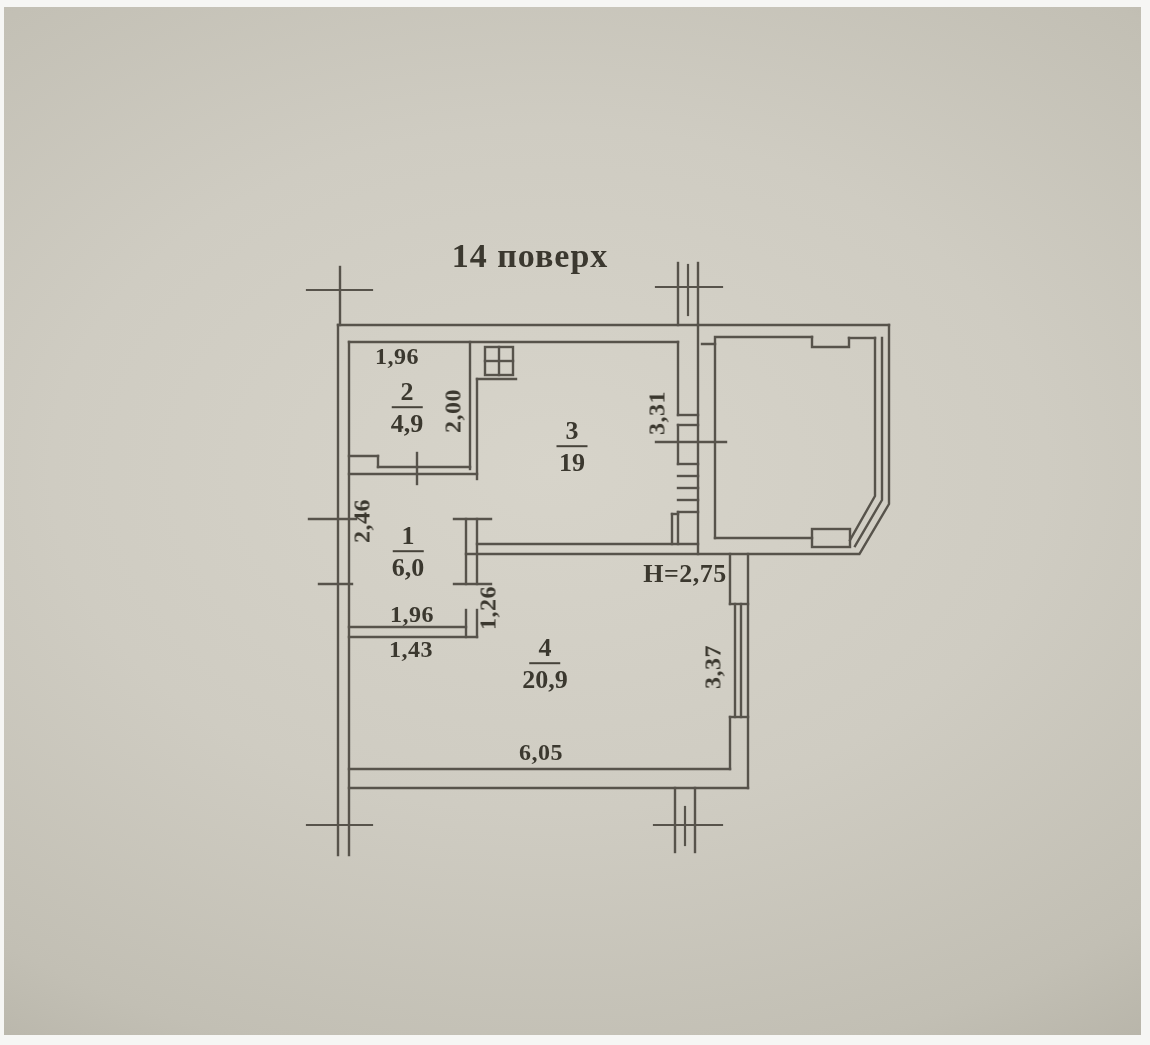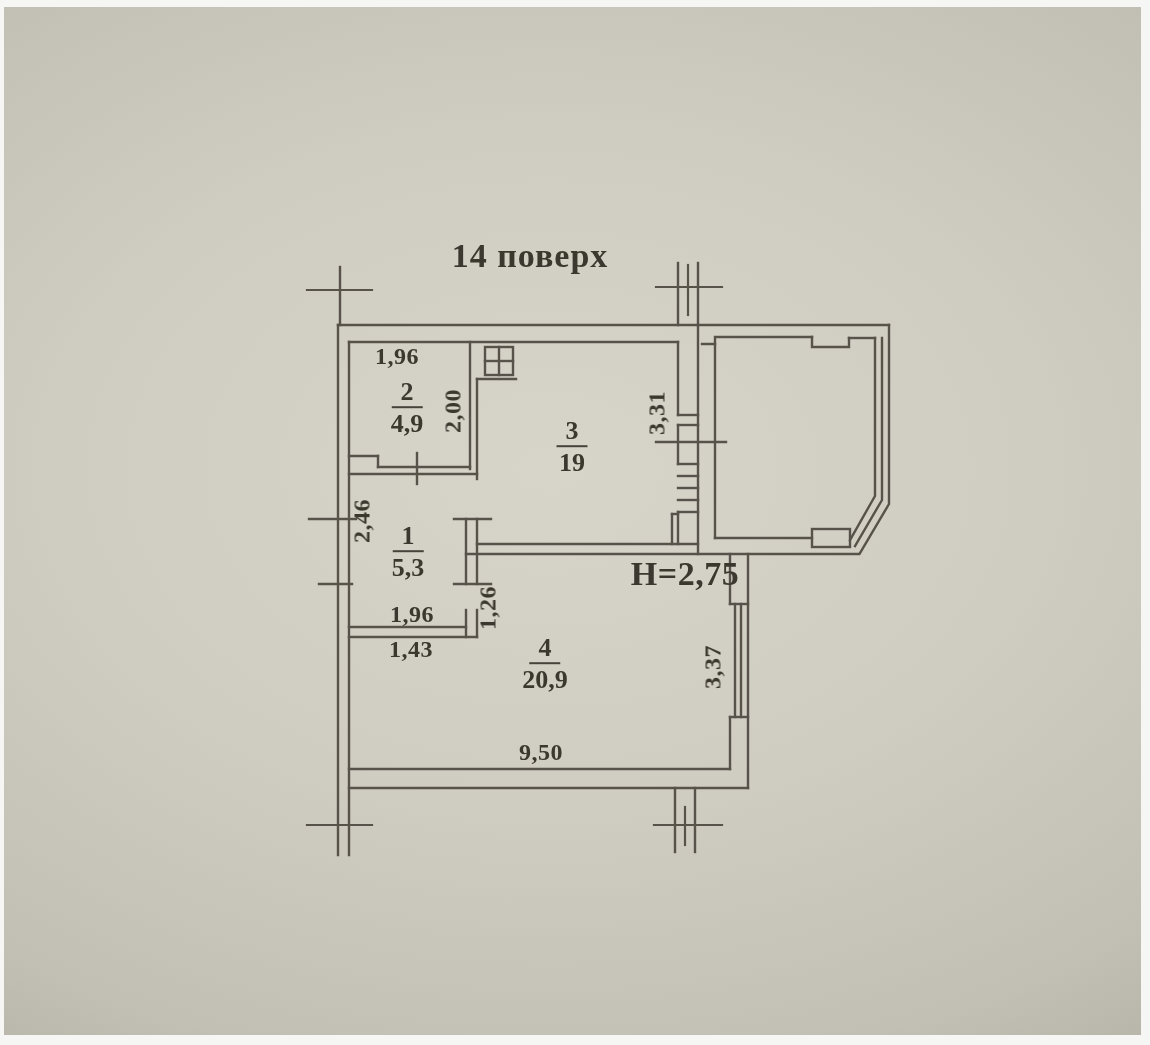--- a/index.html
+++ b/index.html
@@ -152,29 +152,29 @@
 
     <div class="frac" style="left:568px;top:440px">
       <span class="num">3</span>
       <span class="area">19</span>
     </div>
     <div class="lbl vlabel" style="left:653px;top:406px">3,31</div>
 
     <div class="lbl vlabel" style="left:358px;top:514px">2,46</div>
     <div class="frac" style="left:404px;top:545px">
       <span class="num">1</span>
-      <span class="area">5,3</span>
+      <span class="area">6,0</span>
     </div>
     <div class="lbl" style="left:408px;top:607px">1,96</div>
     <div class="lbl" style="left:407px;top:642px">1,43</div>
 
     <div class="lbl vlabel" style="left:484px;top:601px">1,26</div>
 
     <div class="frac" style="left:541px;top:657px">
       <span class="num">4</span>
       <span class="area">20,9</span>
     </div>
-    <div class="lbl" style="left:681px;top:567px;font-size:34px">Н=2,75</div>
+    <div class="lbl" style="left:681px;top:567px;font-size:26px">Н=2,75</div>
     <div class="lbl vlabel" style="left:709px;top:660px">3,37</div>
-    <div class="lbl" style="left:537px;top:745px">9,50</div>
+    <div class="lbl" style="left:537px;top:745px">6,05</div>
 
   </div>
 </div>
 
 </body></html>

